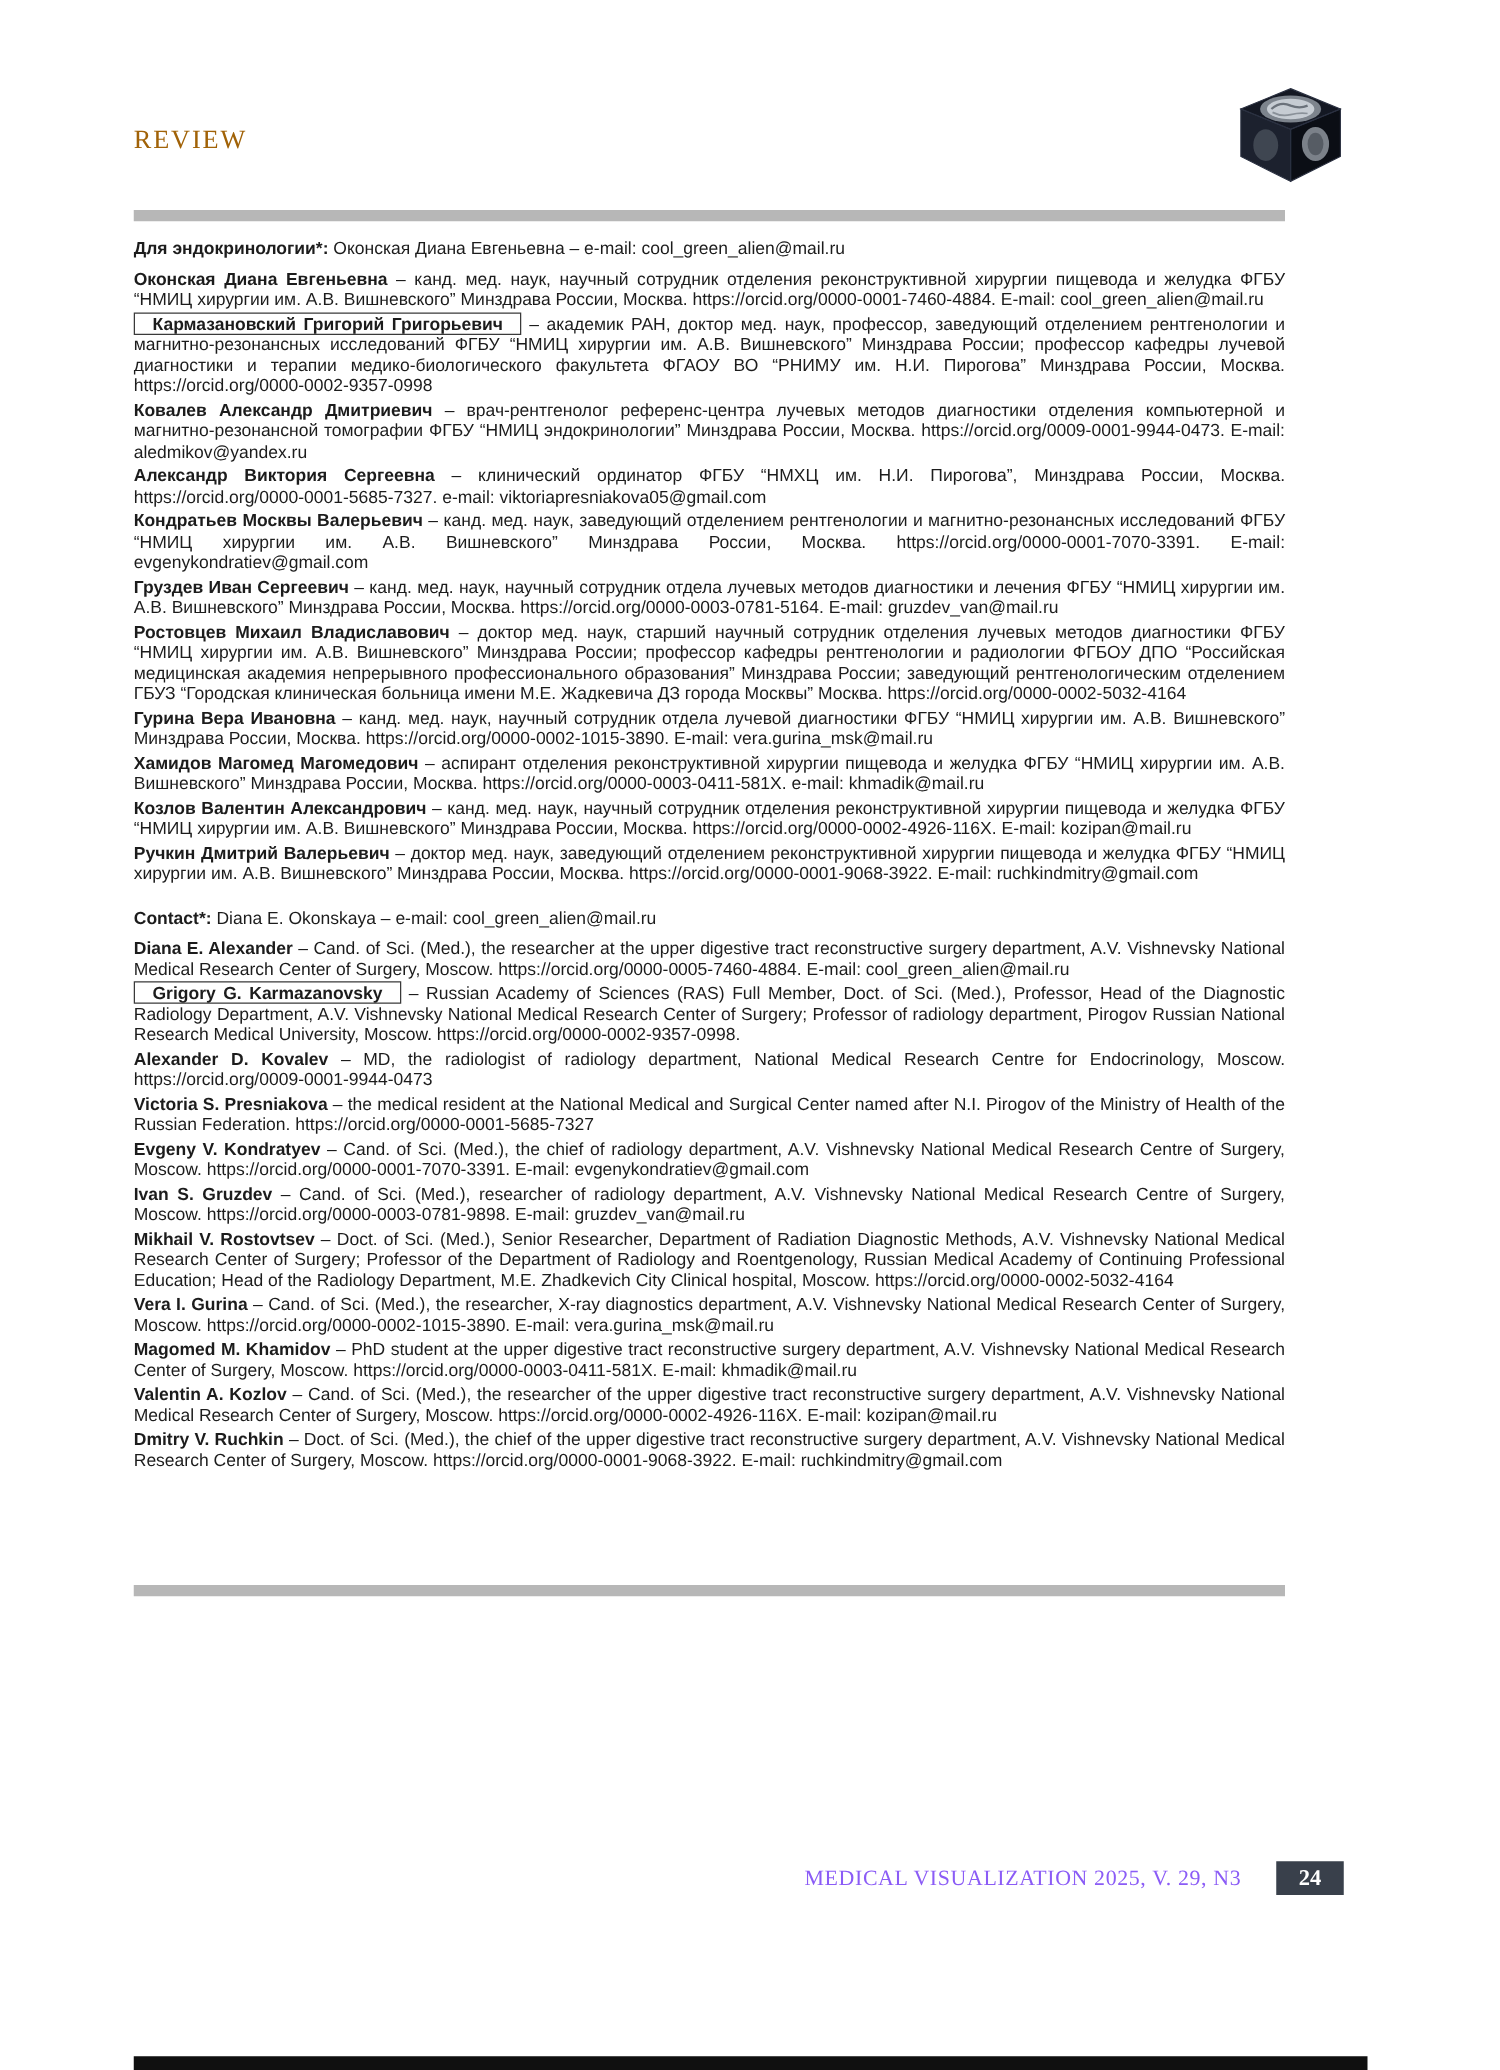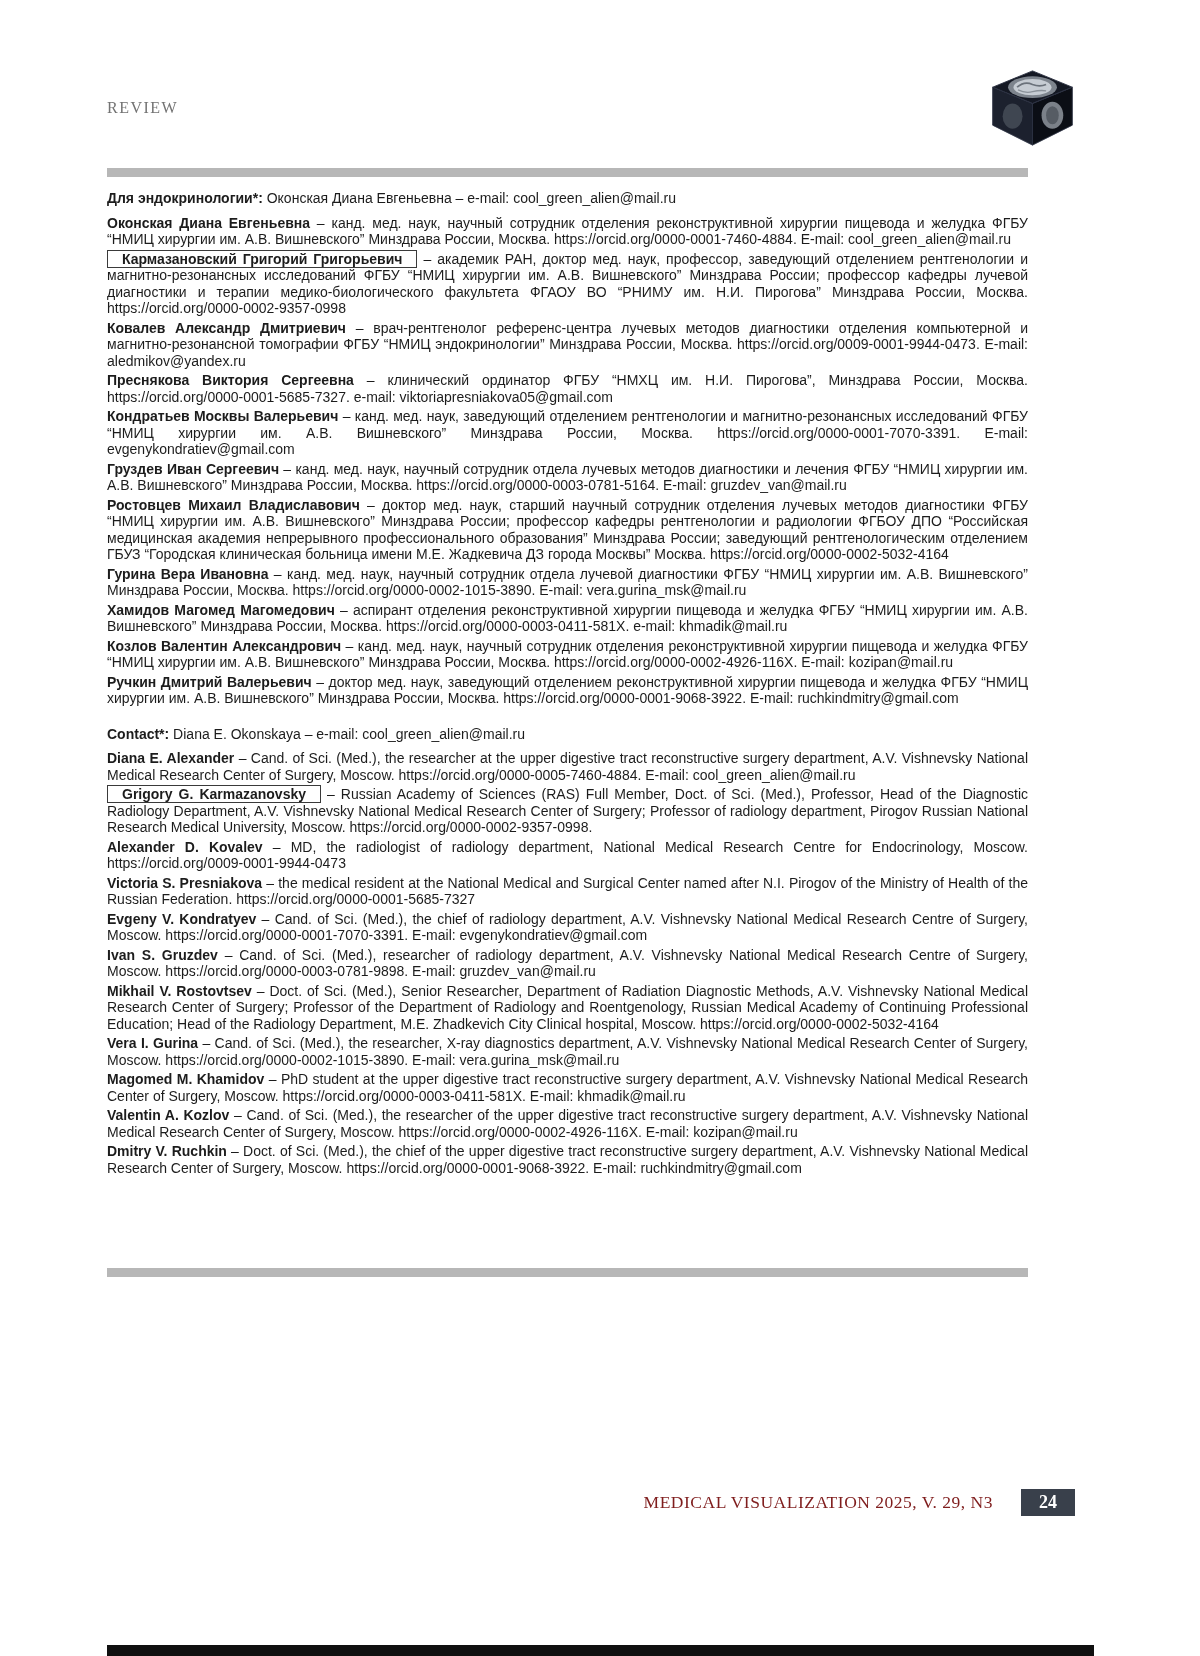--- a/index.html
+++ b/index.html
@@ -9,22 +9,22 @@
     width:1200px; height:1656px;
     margin:0 auto;
     background:#ffffff;
     font-family:"Liberation Sans", sans-serif;
     color:#1c1c1c;
     overflow:hidden;
   }
   .review-label {
     position:absolute; left:107px; top:99px;
     font-family:"Liberation Serif", serif;
-    font-size:16px; letter-spacing:1.5px;
-    font-weight:500; color:#737373;
+    font-size:21px; letter-spacing:1.5px;
+    font-weight:500; color:#a16207;
   }
   .logo {
     position:absolute; left:985px; top:70px;
     width:95px; height:76px;
   }
   .bar {
     position:absolute; left:107px; width:921px; height:9px;
     background:#b7b7b7;
   }
   .top-bar { top:168px; }
@@ -39,21 +39,21 @@
   .entry .name { font-weight:bold; }
   .lead { margin-bottom:8px; }
   .boxed { border:1px solid #3a3a3a; padding:0 14px; }
   .section-gap { height:16px; }
   .footer-row {
     position:absolute; top:1489px; right:125px;
     display:flex; align-items:center; gap:28px;
   }
   .footer-journal {
     font-family:"Liberation Serif", serif;
-    font-size:17.5px; letter-spacing:0.5px; color:#7f1d1d;
+    font-size:17.5px; letter-spacing:0.5px; color:#8b5cf6;
   }
   .pagenum {
     display:inline-block;
     background:#39404b; color:#ffffff;
     font-family:"Liberation Serif", serif; font-weight:bold;
     font-size:18px; width:54px; height:27px; line-height:27px;
     text-align:center;
   }
   .bottom-rule {
     position:absolute; left:107px; top:1645px;
@@ -88,21 +88,21 @@
   <div class="bar top-bar"></div>
 
   <main class="content">
 
     <p class="entry lead"><span class="name">Для эндокринологии*:</span><span> Оконская Диана Евгеньевна – e-mail: cool_green_alien@mail.ru</span></p>
 
     <div id="authors-ru">
         <p class="entry"><span class="name">Оконская Диана Евгеньевна</span><span> – канд. мед. наук, научный сотрудник отделения реконструктивной хирургии пищевода и желудка ФГБУ “НМИЦ хирургии им. А.В. Вишневского” Минздрава России, Москва. https://orcid.org/0000-0001-7460-4884. E-mail: cool_green_alien@mail.ru</span></p>
         <p class="entry"><span class="name boxed">Кармазановский Григорий Григорьевич</span><span> – академик РАН, доктор мед. наук, профессор, заведующий отделением рентгенологии и магнитно-резонансных исследований ФГБУ “НМИЦ хирургии им. А.В. Вишневского” Минздрава России; профессор кафедры лучевой диагностики и терапии медико-биологического факультета ФГАОУ ВО “РНИМУ им. Н.И. Пирогова” Минздрава России, Москва. https://orcid.org/0000-0002-9357-0998</span></p>
         <p class="entry"><span class="name">Ковалев Александр Дмитриевич</span><span> – врач-рентгенолог референс-центра лучевых методов диагностики отделения компьютерной и магнитно-резонансной томографии ФГБУ “НМИЦ эндокринологии” Минздрава России, Москва. https://orcid.org/0009-0001-9944-0473. E-mail: aledmikov@yandex.ru</span></p>
-        <p class="entry"><span class="name">Преснякова Виктория Сергеевна</span><span> – клинический ординатор ФГБУ “НМХЦ им. Н.И. Пирогова”, Минздрава России, Москва. https://orcid.org/0000-0001-5685-7327. e-mail: viktoriapresniakova05@gmail.com</span></p>
+        <p class="entry"><span class="name">Александр Виктория Сергеевна</span><span> – клинический ординатор ФГБУ “НМХЦ им. Н.И. Пирогова”, Минздрава России, Москва. https://orcid.org/0000-0001-5685-7327. e-mail: viktoriapresniakova05@gmail.com</span></p>
         <p class="entry"><span class="name">Кондратьев Москвы Валерьевич</span><span> – канд. мед. наук, заведующий отделением рентгенологии и магнитно-резонансных исследований ФГБУ “НМИЦ хирургии им. А.В. Вишневского” Минздрава России, Москва. https://orcid.org/0000-0001-7070-3391. E-mail: evgenykondratiev@gmail.com</span></p>
         <p class="entry"><span class="name">Груздев Иван Сергеевич</span><span> – канд. мед. наук, научный сотрудник отдела лучевых методов диагностики и лечения ФГБУ “НМИЦ хирургии им. А.В. Вишневского” Минздрава России, Москва. https://orcid.org/0000-0003-0781-5164. E-mail: gruzdev_van@mail.ru</span></p>
         <p class="entry"><span class="name">Ростовцев Михаил Владиславович</span><span> – доктор мед. наук, старший научный сотрудник отделения лучевых методов диагностики ФГБУ “НМИЦ хирургии им. А.В. Вишневского” Минздрава России; профессор кафедры рентгенологии и радиологии ФГБОУ ДПО “Российская медицинская академия непрерывного профессионального образования” Минздрава России; заведующий рентгенологическим отделением ГБУЗ “Городская клиническая больница имени М.Е. Жадкевича ДЗ города Москвы” Москва. https://orcid.org/0000-0002-5032-4164</span></p>
         <p class="entry"><span class="name">Гурина Вера Ивановна</span><span> – канд. мед. наук, научный сотрудник отдела лучевой диагностики ФГБУ “НМИЦ хирургии им. А.В. Вишневского” Минздрава России, Москва. https://orcid.org/0000-0002-1015-3890. E-mail: vera.gurina_msk@mail.ru</span></p>
         <p class="entry"><span class="name">Хамидов Магомед Магомедович</span><span> – аспирант отделения реконструктивной хирургии пищевода и желудка ФГБУ “НМИЦ хирургии им. А.В. Вишневского” Минздрава России, Москва. https://orcid.org/0000-0003-0411-581X. e-mail: khmadik@mail.ru</span></p>
         <p class="entry"><span class="name">Козлов Валентин Александрович</span><span> – канд. мед. наук, научный сотрудник отделения реконструктивной хирургии пищевода и желудка ФГБУ “НМИЦ хирургии им. А.В. Вишневского” Минздрава России, Москва. https://orcid.org/0000-0002-4926-116X. E-mail: kozipan@mail.ru</span></p>
         <p class="entry"><span class="name">Ручкин Дмитрий Валерьевич</span><span> – доктор мед. наук, заведующий отделением реконструктивной хирургии пищевода и желудка ФГБУ “НМИЦ хирургии им. А.В. Вишневского” Минздрава России, Москва. https://orcid.org/0000-0001-9068-3922. E-mail: ruchkindmitry@gmail.com</span></p>
       </div>
 
     <div class="section-gap"></div>

